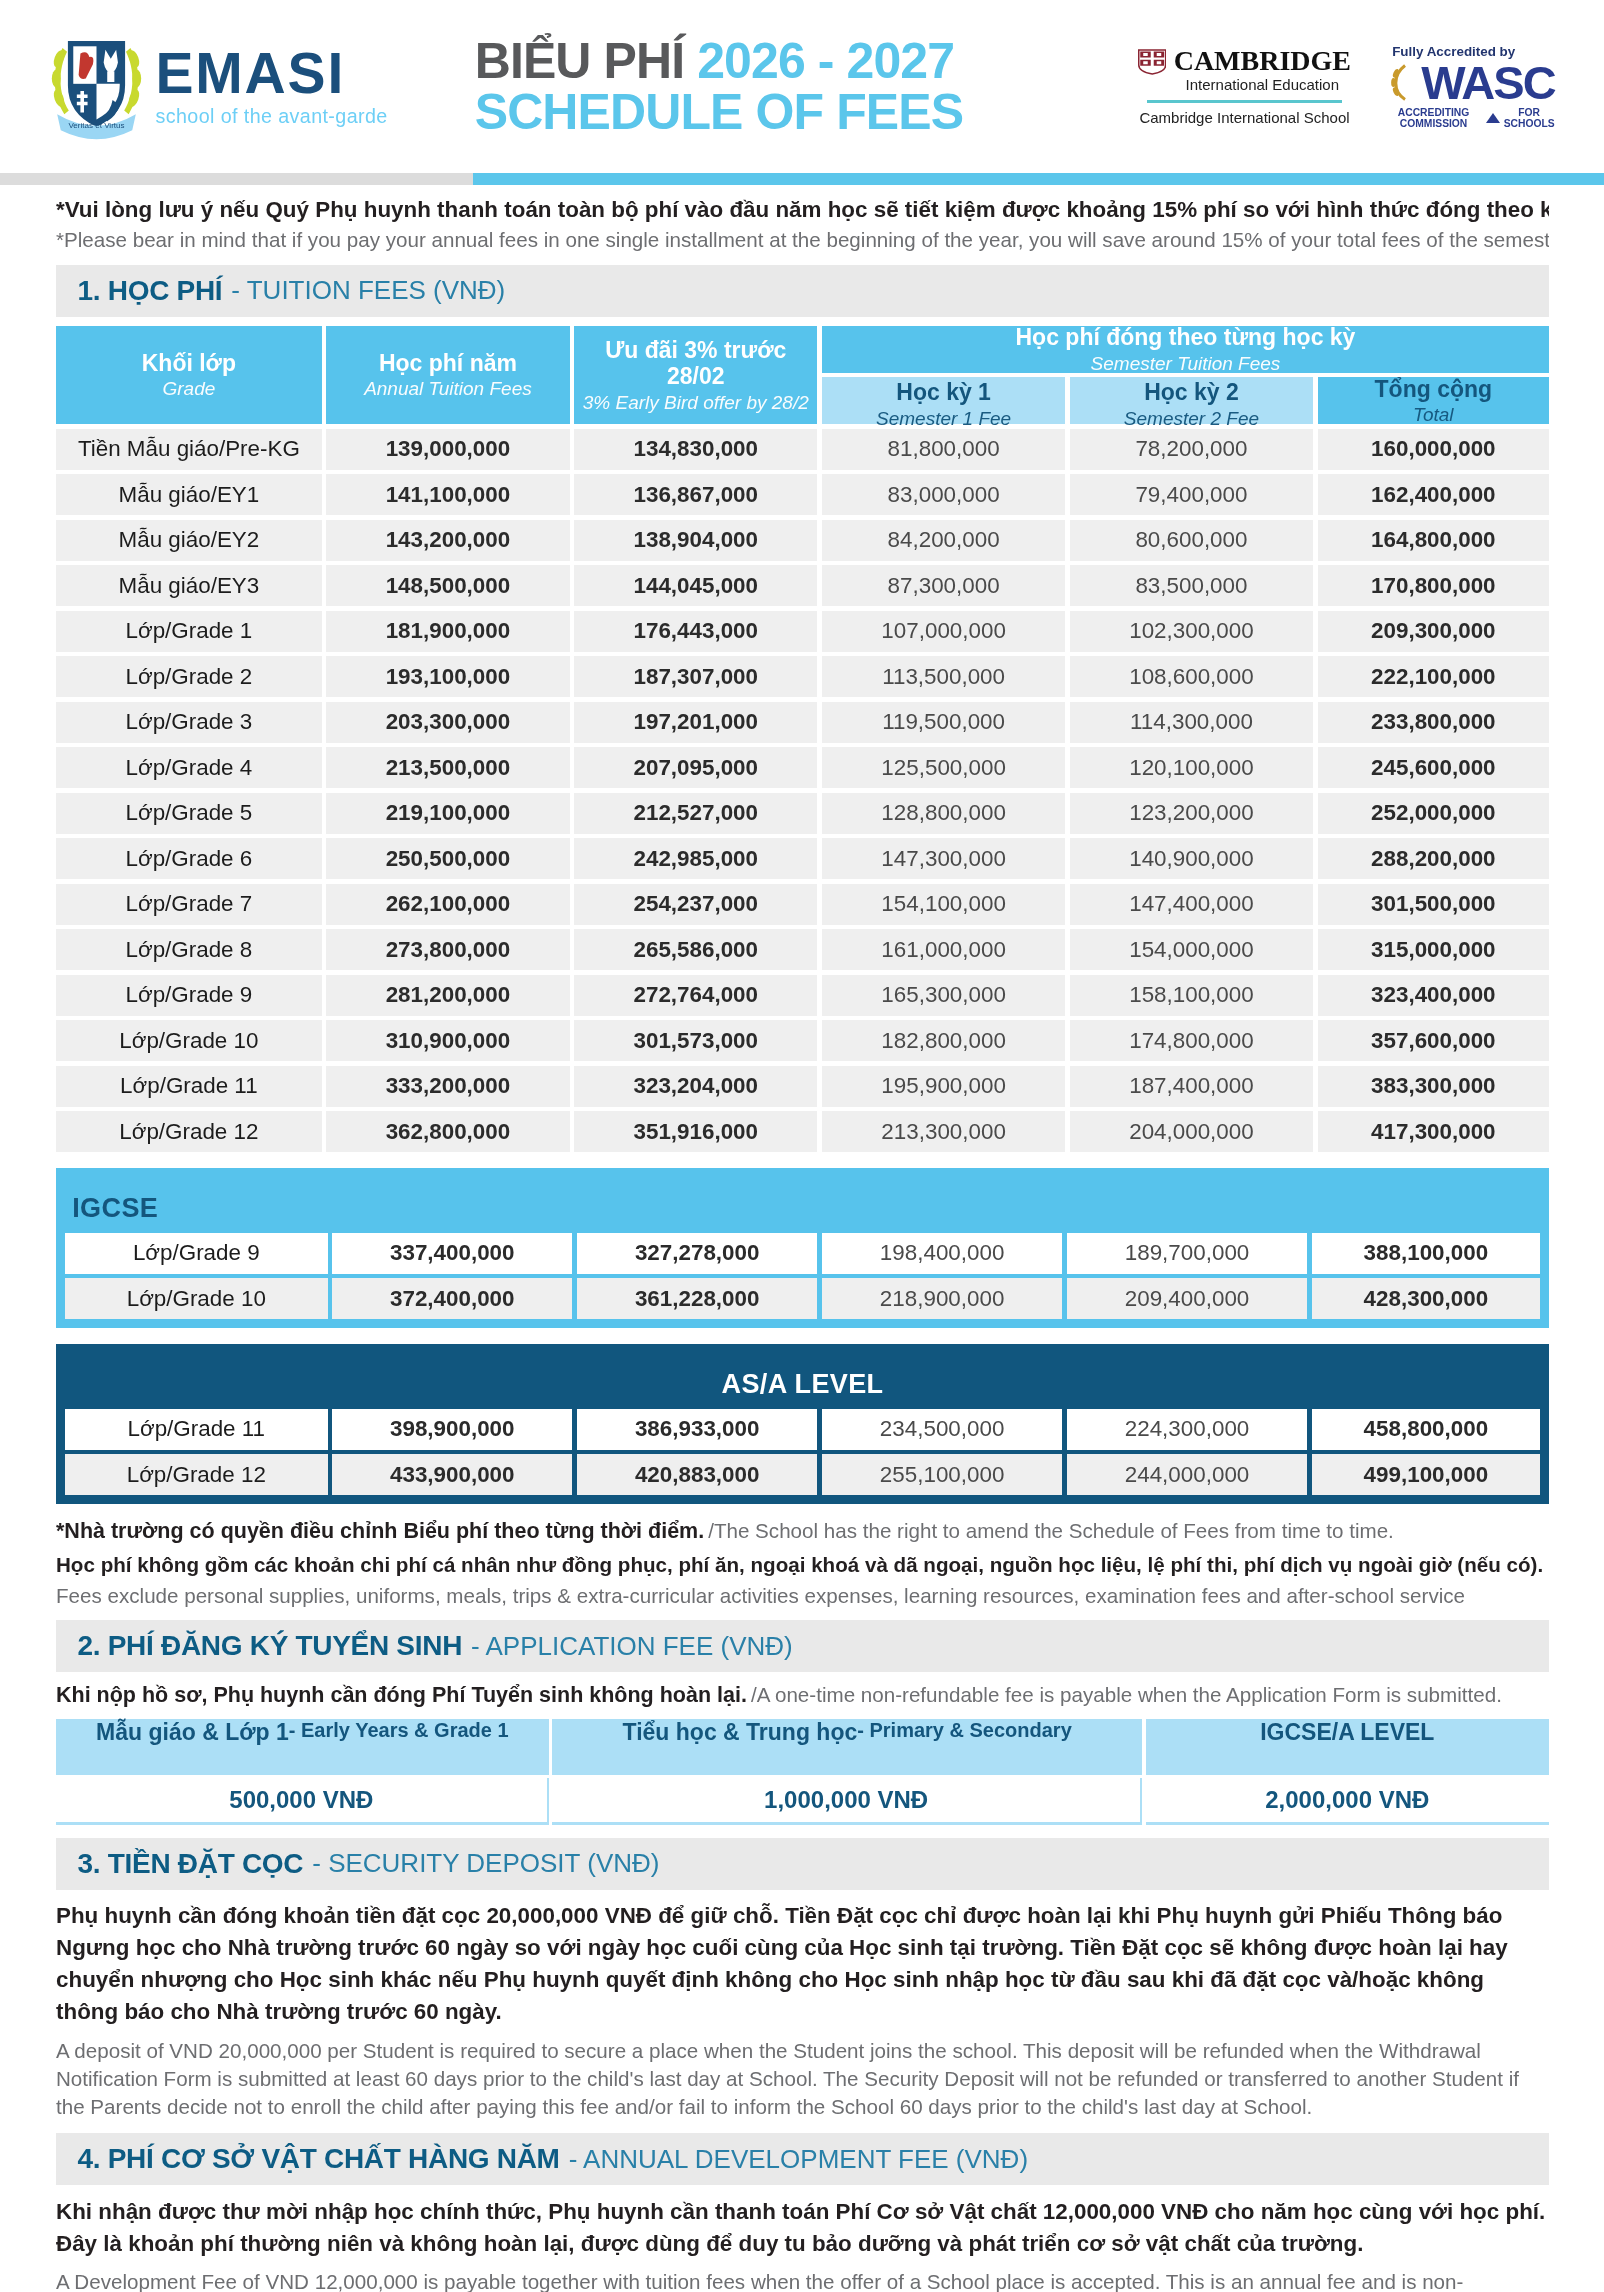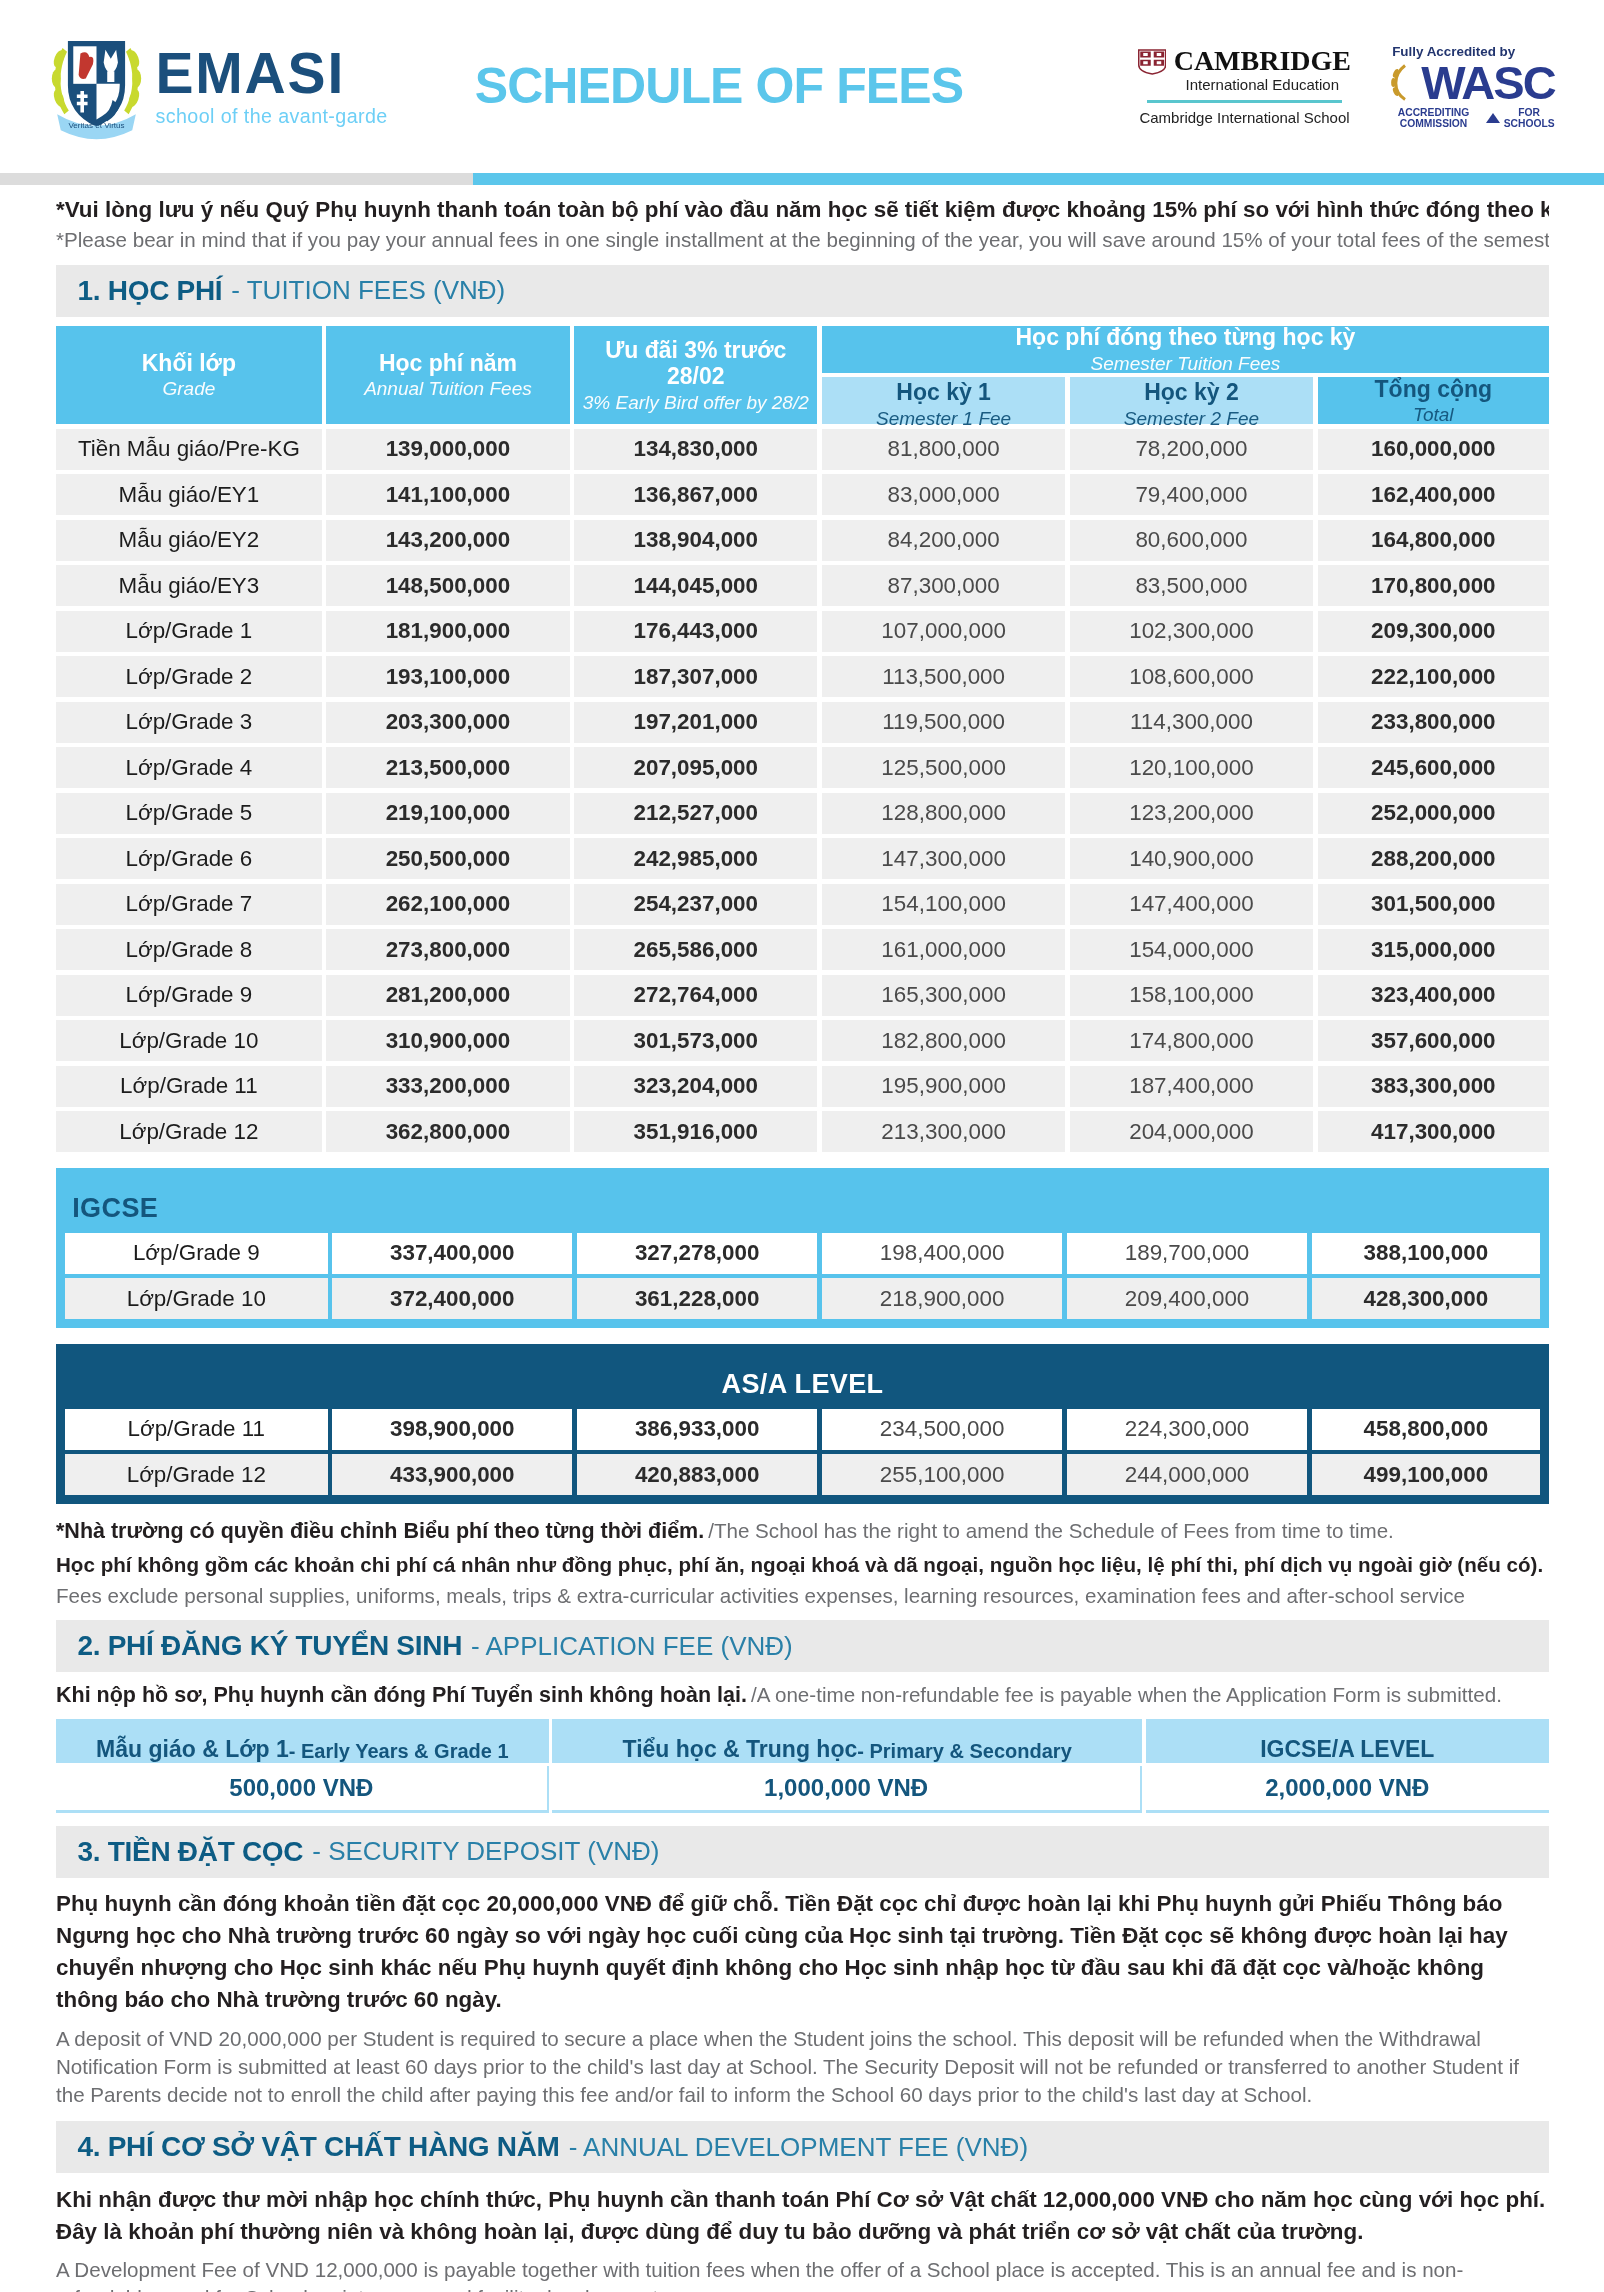--- a/index.html
+++ b/index.html
@@ -72,21 +72,21 @@
   .blk .cell.alt{background:var(--rowgray);}
 
   .notes{margin-top:14.3px;}
   .mixline .vi{font-size:21.5px; font-weight:700;}
   .mixline .en{font-size:20.6px; color:var(--gray);}
   .solo-vi{font-size:20.6px; font-weight:700; margin-top:9px; white-space:nowrap; overflow:hidden;}
   .solo-en{font-size:20.6px; color:var(--gray); margin-top:7.2px; white-space:nowrap; overflow:hidden;}
 
   .intro{margin-top:10.7px;}
   .app-grid{display:grid; grid-template-columns:33% 39.5% 1fr; gap:3.6px; margin-top:10.7px;}
-  .app-h{background:var(--lightblue); color:var(--navy); height:44px; display:flex; align-items:flex-end; justify-content:center; text-align:center;}
+  .app-h{background:var(--lightblue); color:var(--navy); height:56px; display:flex; align-items:flex-start; justify-content:center; text-align:center;}
   .app-h .avi{font-weight:700; font-size:23px;}
   .app-h .aen{font-weight:700; font-size:20px; margin-left:0;}
   .app-v{background:#fff; color:var(--navy); font-weight:700; font-size:24px; height:47px; display:flex; align-items:center; justify-content:center; border-bottom:3.6px solid var(--lightblue);}
   .app-v.sep{border-right:2.7px solid var(--lightblue);}
 
   .para-vi{font-size:22.4px; font-weight:700; line-height:1.42; margin-top:10.7px;}
   .para-en{font-size:20.6px; color:var(--gray); line-height:1.36; margin-top:9px;}
 
   
   .crest{width:93px; height:109px; flex:none;}
@@ -120,20 +120,24 @@
         <path d="M8 92 q44 26 88 0 l-4 18 q-40 20 -80 0 Z" fill="#9AD6F4"></path>
         <text x="52" y="108" text-anchor="middle" font-size="9" fill="#1B4F7C" font-family="Liberation Sans, sans-serif">Veritas et Virtus</text>
       </svg>
       <div class="logo-text">
         <div class="nm">EMASI</div>
         <div class="tg">school of the avant-garde</div>
       </div>
     </div>
 
     <div class="title">
+      <div class="l1">
+        <span class="vi">BIỂU PHÍ</span>
+        <span class="yr">2026 - 2027</span>
+      </div>
       <div class="l2">SCHEDULE OF FEES</div>
     </div>
 
     <div class="accred">
       <div class="camb">
         <div class="top">
           <svg width="34" height="30" viewBox="0 0 38 34">
             <path d="M1 1 h36 v20 q0 9 -18 12 q-18 -3 -18 -12 Z" fill="#fff" stroke="#8A2432" stroke-width="2"></path>
             <path d="M3 3 h14 v8 h-14 Z M21 3 h14 v8 h-14 Z M3 14 h14 v8 h-14 Z M21 14 h14 v8 h-14 Z" fill="#8A2432"></path>
             <path d="M7 5 h6 v4 h-6 Z M25 5 h6 v4 h-6 Z M7 16 h6 v4 h-6 Z M25 16 h6 v4 h-6 Z" fill="#fff"></path>

